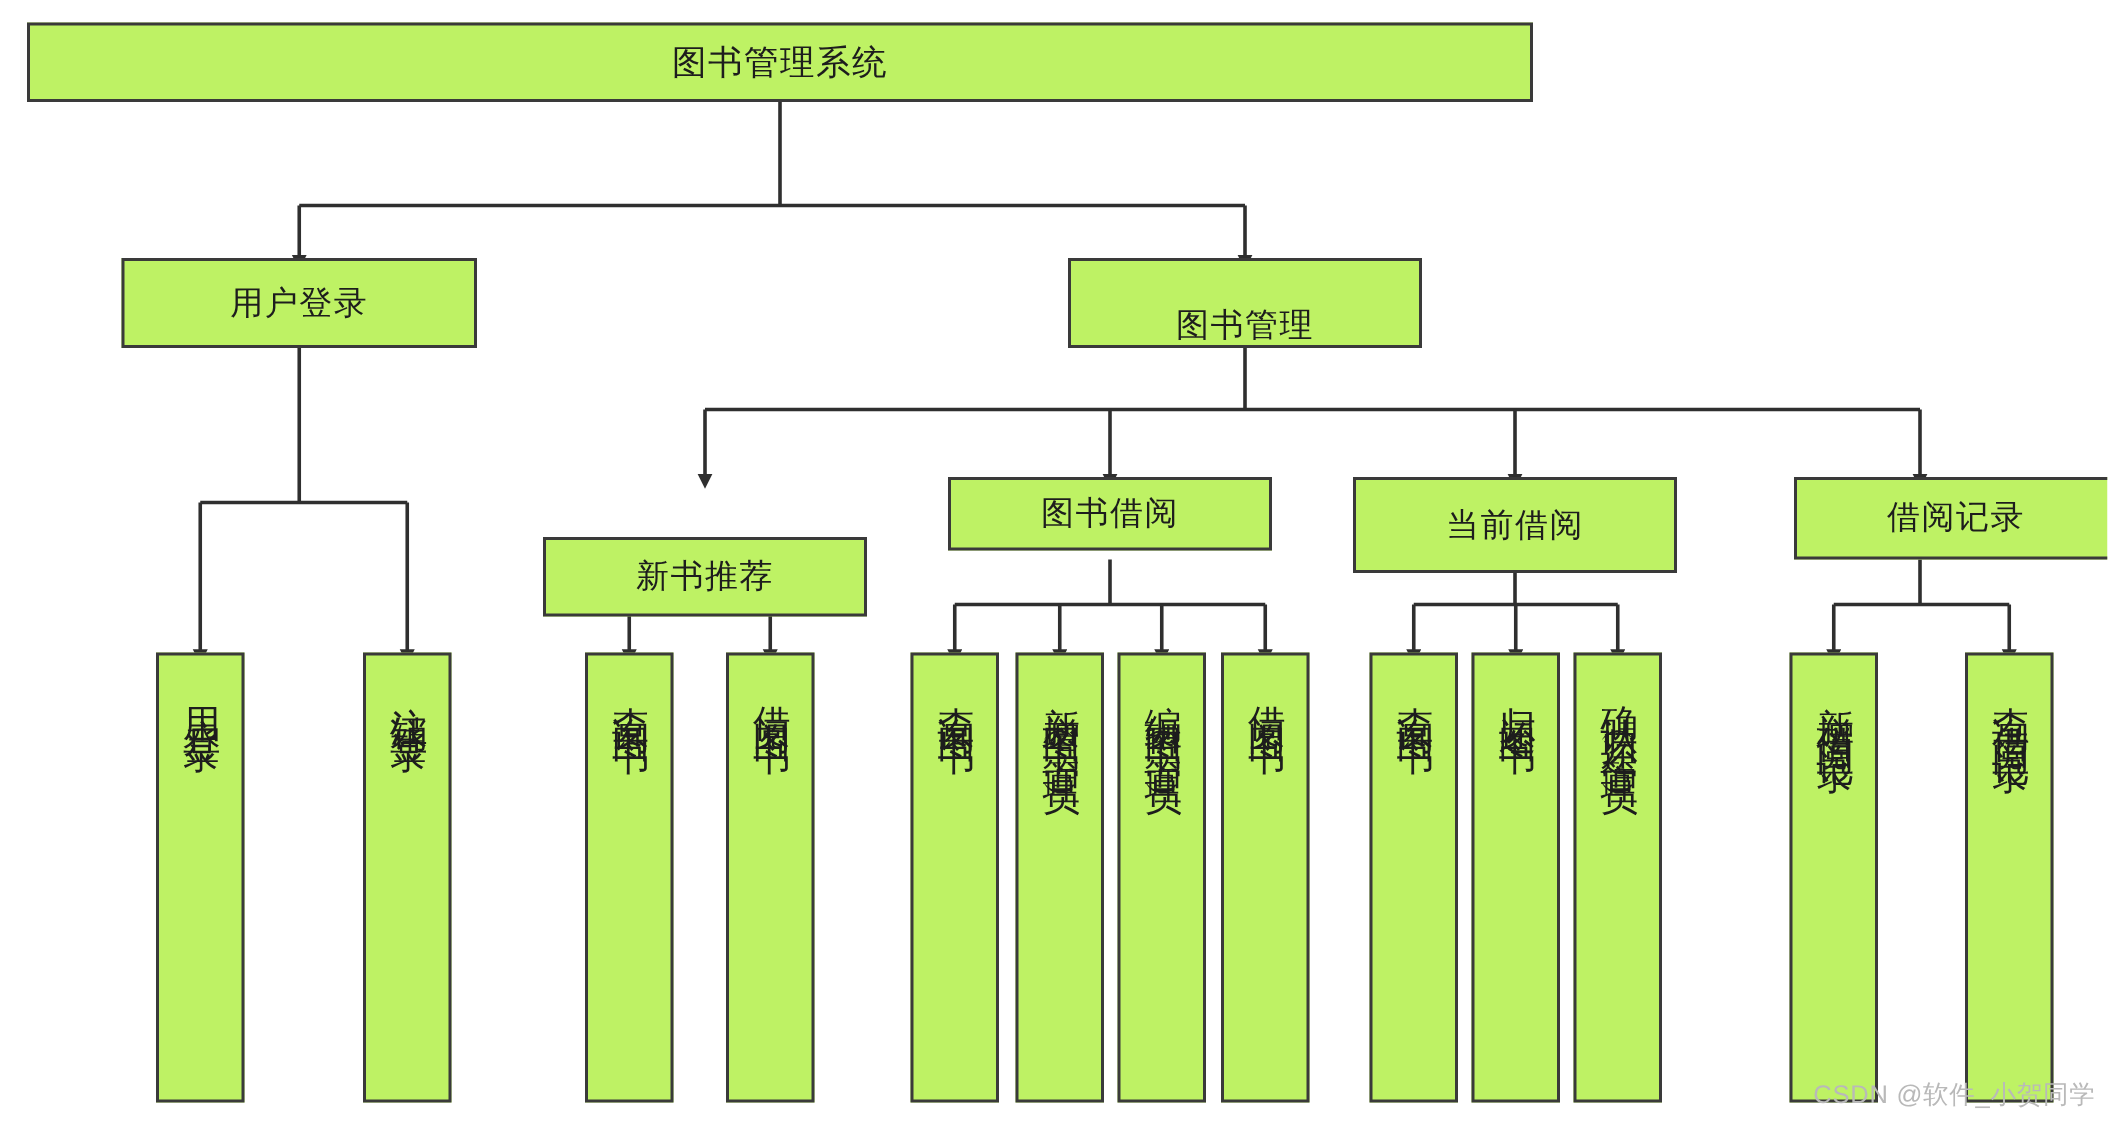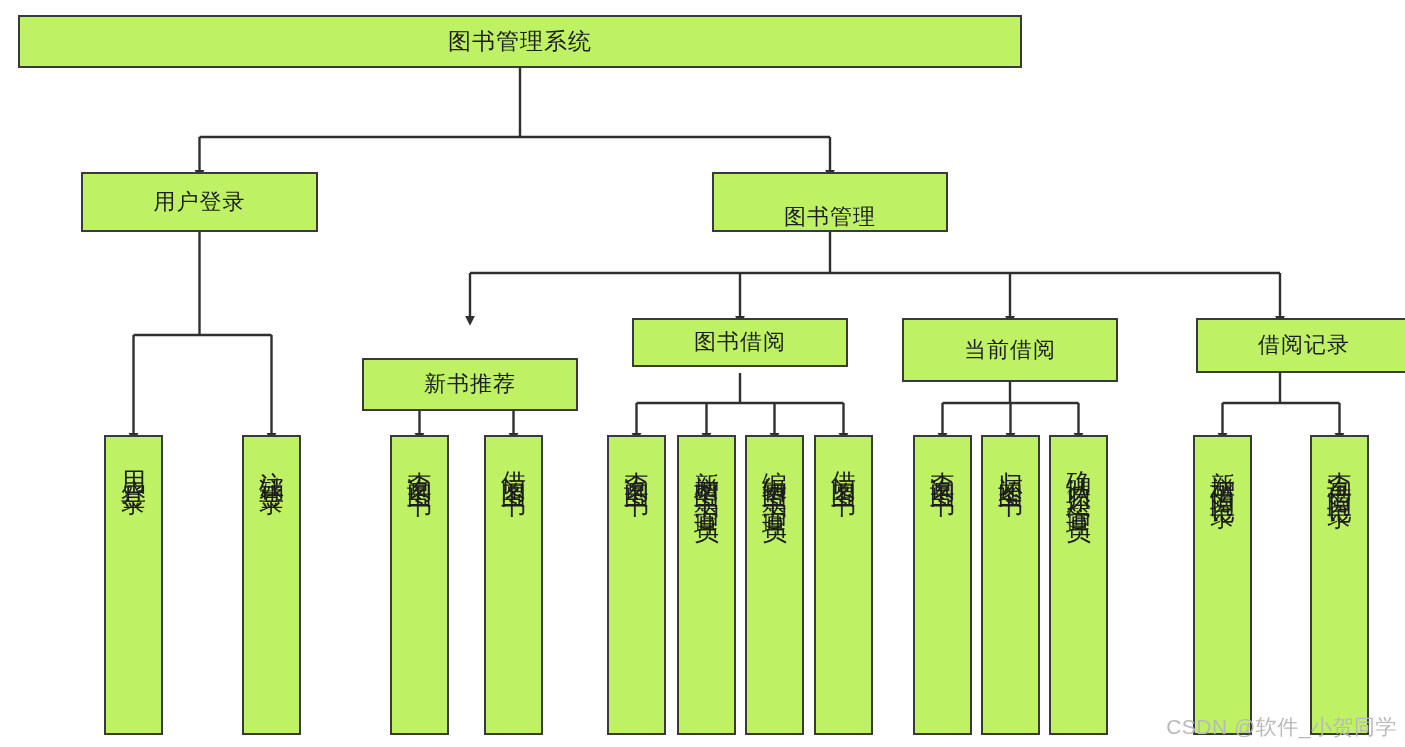--- a/index.html
+++ b/index.html
@@ -7,21 +7,21 @@
   #stage{position:relative;width:1405px;height:747px;background:#ffffff;overflow:hidden;}
   #wires{position:absolute;left:0;top:0;width:1405px;height:747px;}
   .node{position:absolute;box-sizing:border-box;background:#bef264;
         border:2.2px solid #3a3a3a;display:flex;align-items:center;justify-content:center;}
   .node .lbl{color:#1d1d1d;line-height:1.12;text-align:center;}
   .h-node .lbl{font-size:22px;letter-spacing:1px;}
   .root .lbl{font-size:23px;letter-spacing:1px;}
   .v-node{align-items:flex-start;justify-content:center;padding-top:14px;}
   .v-node .lbl{writing-mode:vertical-rl;text-orientation:upright;
                font-size:25px;letter-spacing:7px;line-height:1.0;white-space:nowrap;}
-  #watermark{position:absolute;right:8px;bottom:6px;color:#b9b9b9;font-size:21px;
+  #watermark{position:absolute;right:8px;bottom:6px;color:#b9b9b9;font-size:17px;
              letter-spacing:.5px;white-space:nowrap;}
 </style>
 </head>
 <body>
 
 <div id="stage">
   <svg id="wires" viewBox="0 0 1405 747">
     <defs>
       <marker id="arrow" markerWidth="11" markerHeight="11" refX="1.2" refY="5" orient="auto" markerUnits="userSpaceOnUse">
         <path d="M0,0 L10,5 L0,10 z" fill="#2f2f2f"></path>

